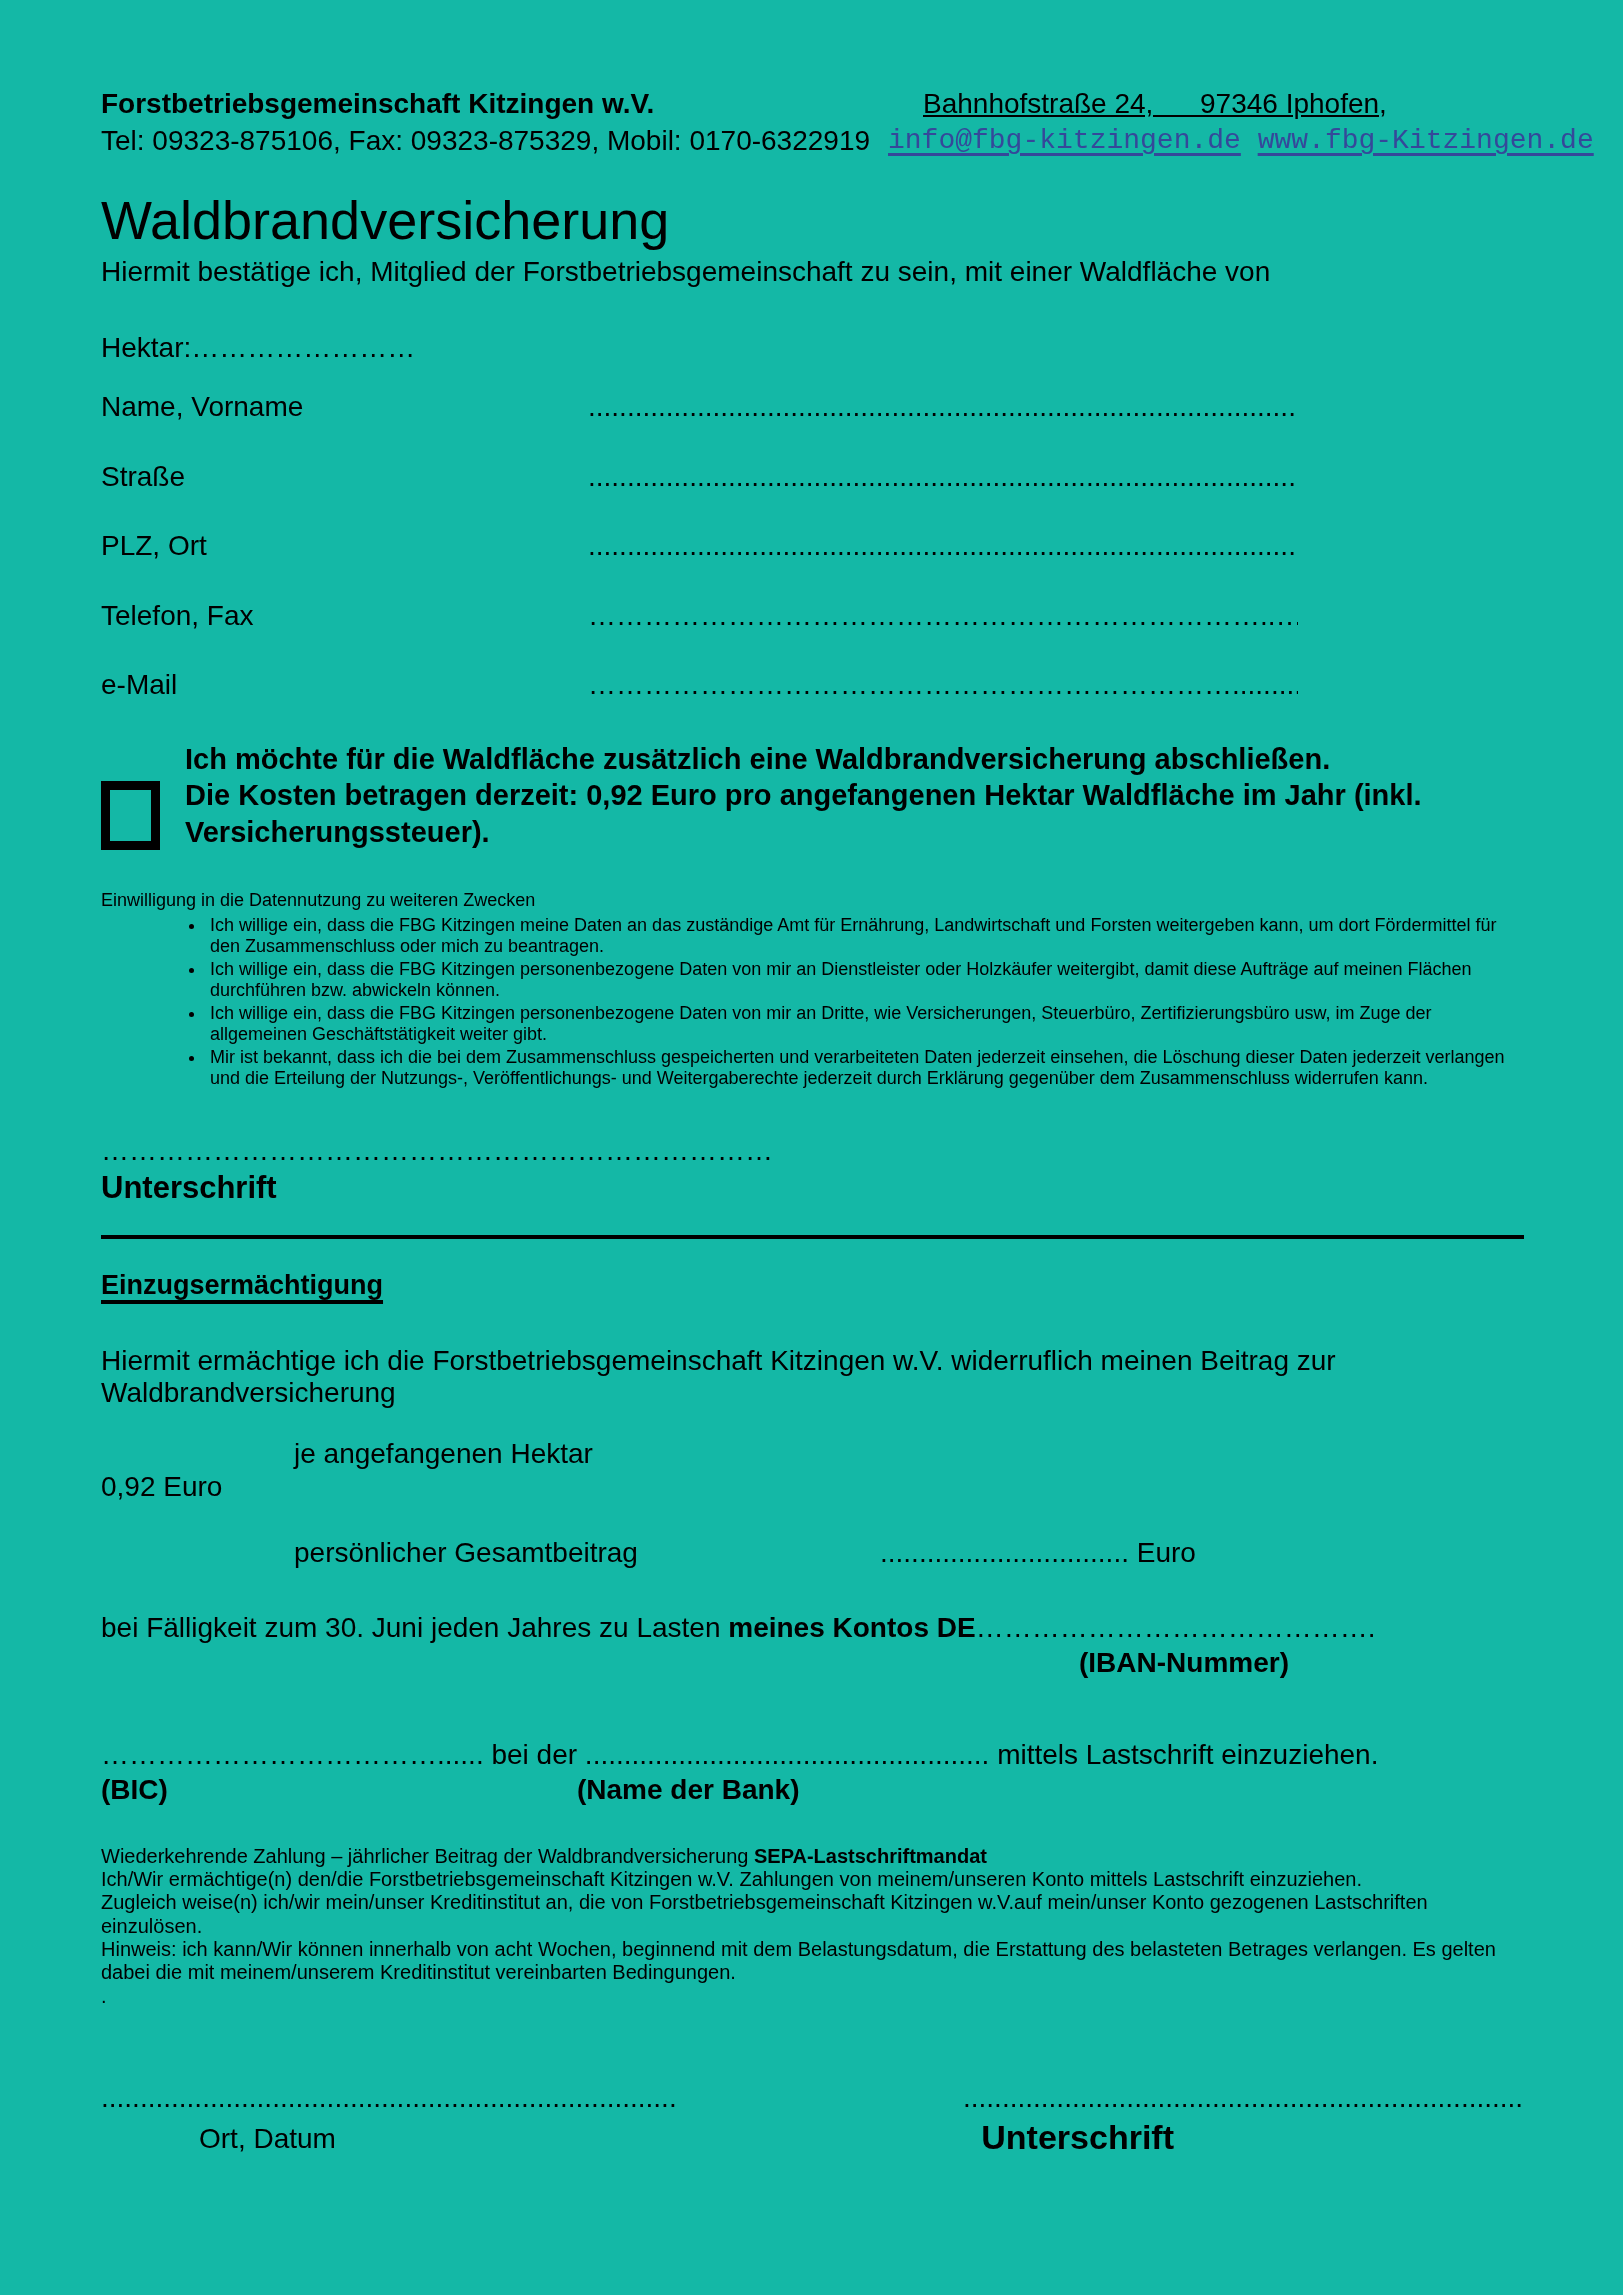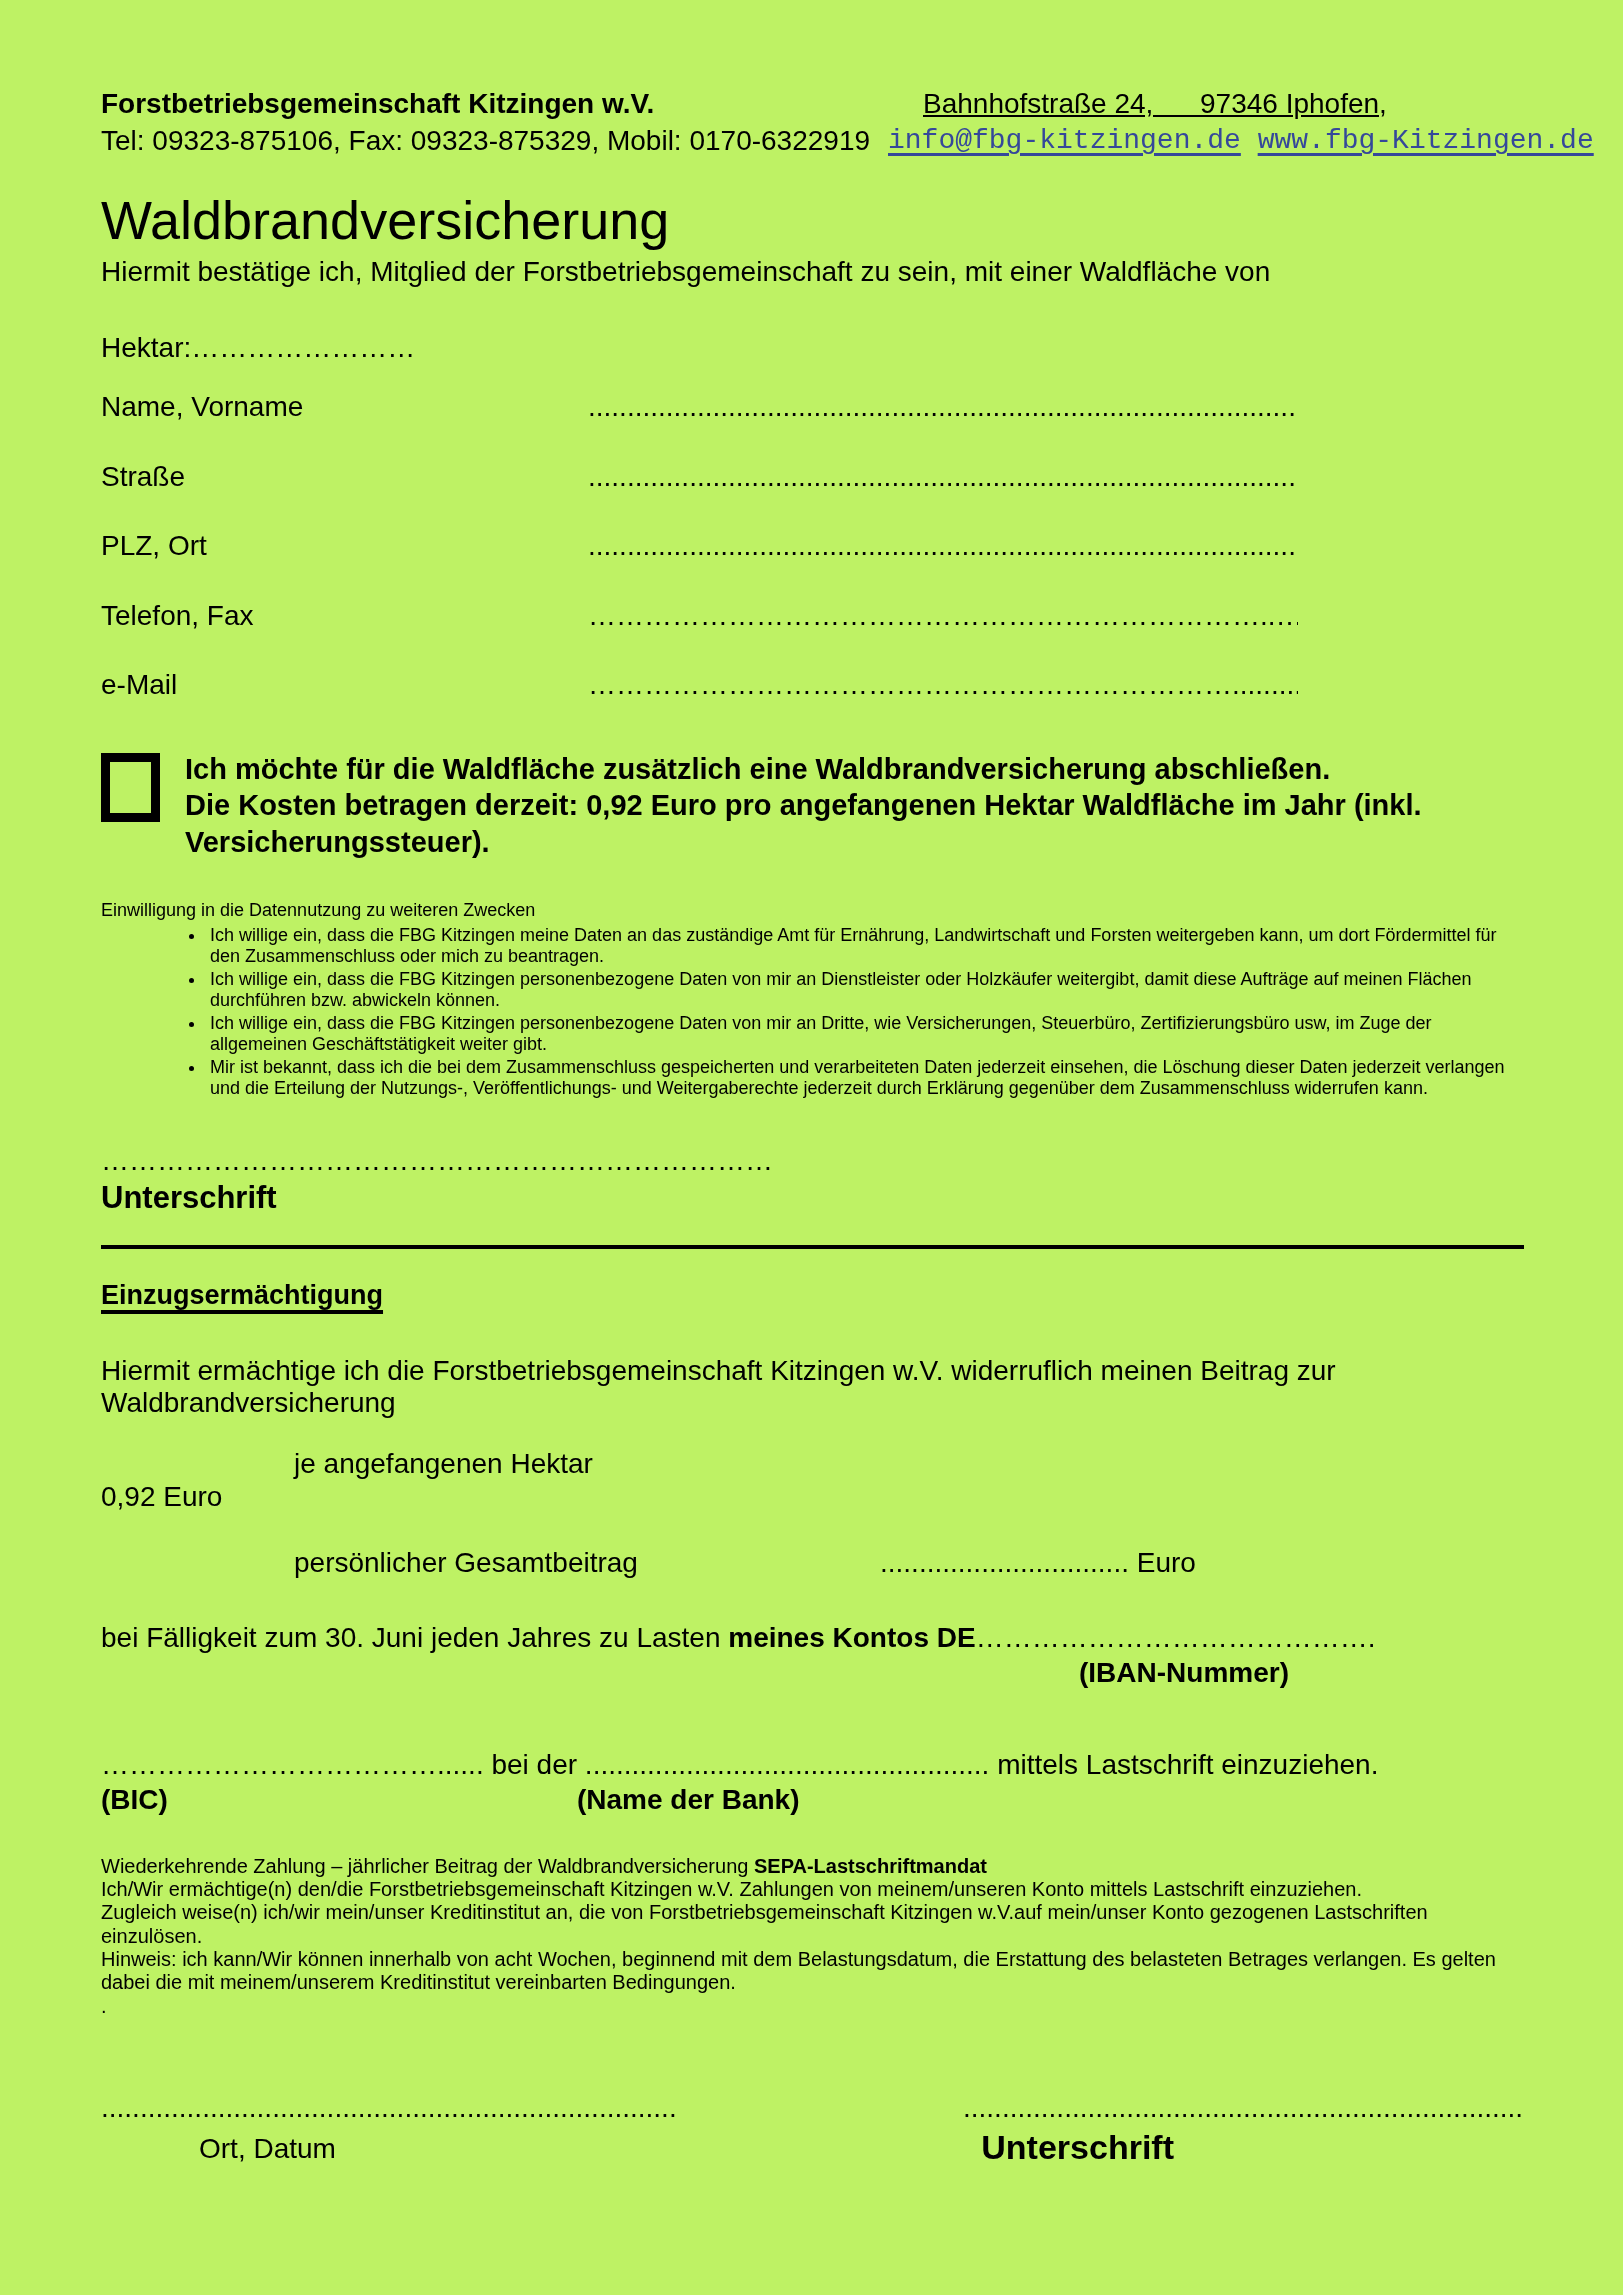--- a/index.html
+++ b/index.html
@@ -1,19 +1,19 @@
 <!DOCTYPE html>
 <html style="font-size:10.5px"><head>
 <meta charset="utf-8">
 <style>
   html,body{margin:0;padding:0;background:#888;}
   .page{
     position:relative;
     width:1623px;height:2295px;
-    background:#bef264;color:#000;
+    background:#14b8a6;color:#000;
     font-family:"Liberation Sans","DejaVu Sans",sans-serif;
     font-size:28px;line-height:1.16;
     box-sizing:border-box;
     padding:88px 99px 0 101px;
     overflow:hidden;
   }
   
   .hdr-row{position:relative;min-height:37px;}
   .org{font-weight:bold;}
   .hdr-right1{position:absolute;left:822px;top:0;white-space:pre;text-decoration:underline;}
@@ -23,21 +23,21 @@
   .title{margin-top:27.5px;font-size:54px;line-height:1.12;}
   .intro{margin-top:6.5px;}
   .hektar{margin-top:43px;white-space:pre;}
   
   .fields{margin-top:27px;}
   .field-row{display:flex;margin-top:37px;}
   .field-row:first-child{margin-top:0;}
   .field-label{width:487px;flex:none;}
   .field-leader{width:710px;flex:none;white-space:nowrap;overflow:hidden;}
   
-  .opt{display:flex;margin-top:49px;}
+  .opt{display:flex;margin-top:39px;align-items:flex-end;}
   .opt-box{flex:none;width:41px;height:51px;border:9.2px solid #000;margin-top:2.6px;}
   .opt-text{margin-left:25px;font-weight:bold;font-size:29px;line-height:1.26;}
   
   .privacy{margin-top:40px;font-size:18px;line-height:1.15;}
   .privacy ul{margin:3.9px 0 0 0;padding-left:105px;}
   .privacy li{padding-left:3.9px;margin-top:2.6px;}
   
   .sig1-dots{margin-top:47px;width:677px;white-space:nowrap;overflow:hidden;}
   .sig1-label{margin-top:2.6px;font-weight:bold;font-size:31px;}
   .rule{margin-top:29px;border-top:4.6px solid #000;width:100%;}

